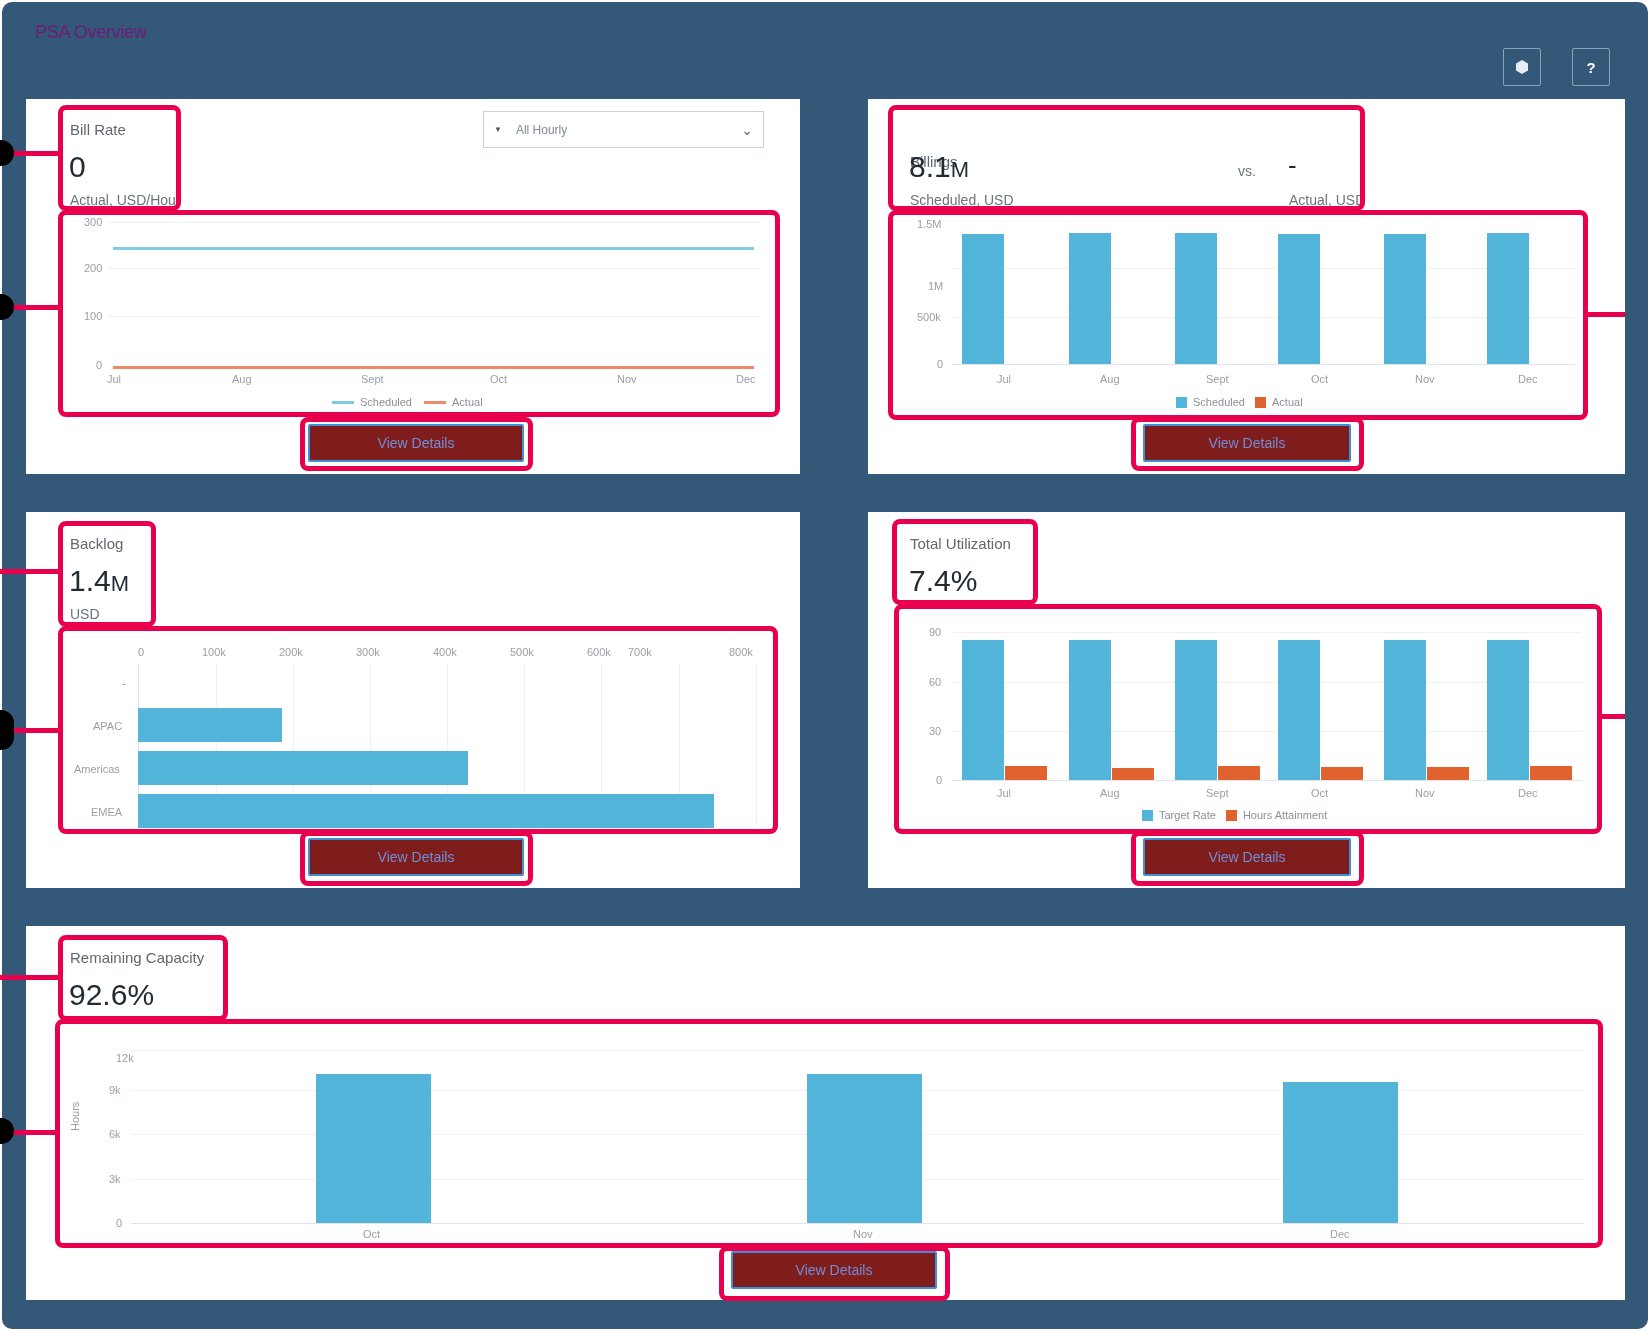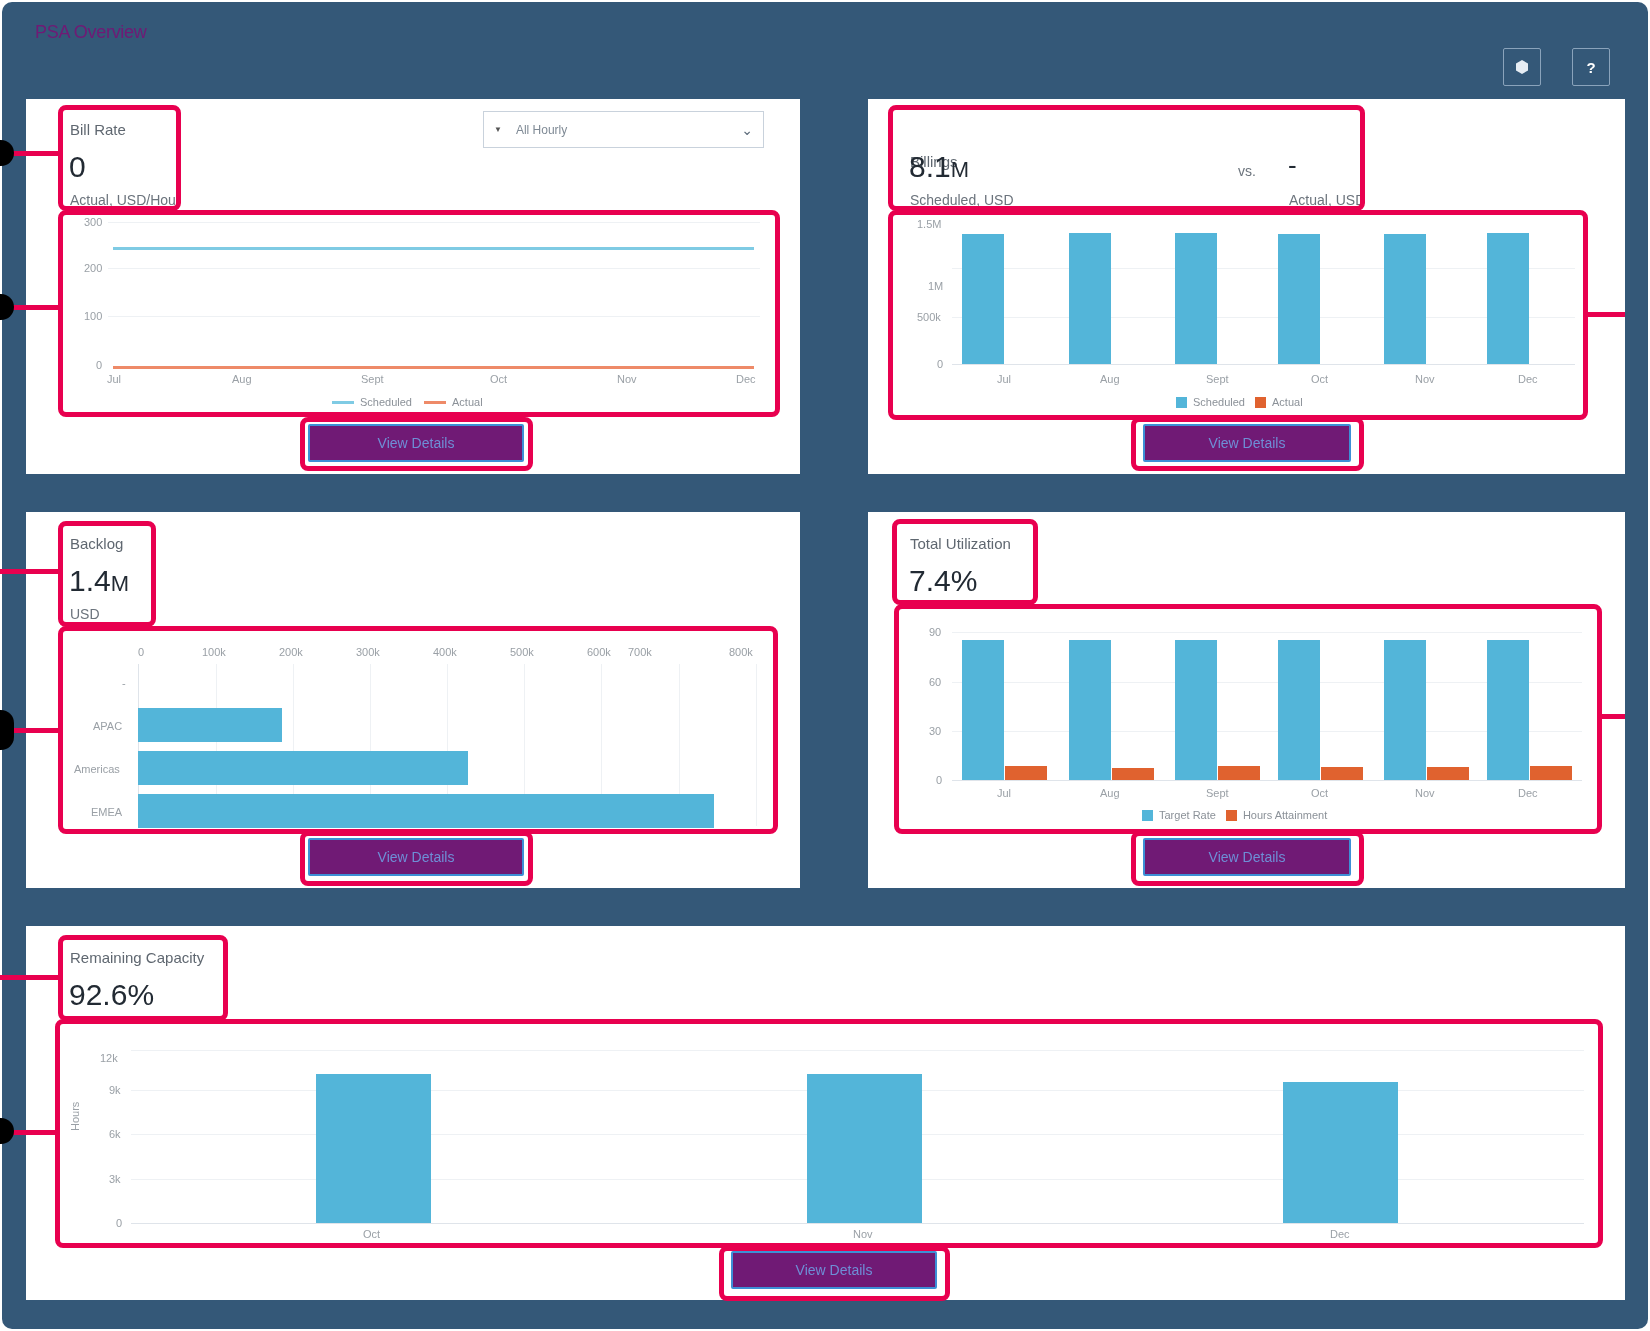--- a/index.html
+++ b/index.html
@@ -9,21 +9,21 @@
   .app-title { position: absolute; left: 35px; top: 22px; font-size: 18px; color: #701a75; letter-spacing: -0.3px; }
   .hdr-btn { position: absolute; top: 48px; width: 38px; height: 38px; border: 1px solid #8aa3bb; border-radius: 2px; color: #ffffff; display: flex; align-items: center; justify-content: center; font-size: 15px; font-weight: bold; cursor: pointer; }
   .card { position: absolute; background: #ffffff; }
   .kpi-label { position: absolute; font-size: 15px; color: #5f6770; }
   .kpi-value { position: absolute; font-size: 30px; color: #222a33; }
   .kpi-value small { font-size: 22px; }
   .kpi-sub { position: absolute; font-size: 14px; color: #6b737c; text-align: right; }
   .anno { position: absolute; border: 5px solid #e8004f; border-radius: 8px; pointer-events: none; }
   .conn { position: absolute; height: 5px; background: #e8004f; pointer-events: none; }
   .dot { position: absolute; width: 14px; height: 26px; background: #000; border-radius: 0 13px 13px 0; left: 0; pointer-events: none; }
-  .btn-view { position: absolute; height: 38px; width: 216px; border: 2px solid #3d8fd6; background: #701a75; color: #6e8fd6; font-size: 14px; display: flex; align-items: center; justify-content: center; cursor: pointer; border-radius: 2px; font-family: "Liberation Sans", sans-serif; }
+  .btn-view { position: absolute; height: 38px; width: 216px; border: 2px solid #3d8fd6; background: #7f1d1d; color: #6e8fd6; font-size: 14px; display: flex; align-items: center; justify-content: center; cursor: pointer; border-radius: 2px; font-family: "Liberation Sans", sans-serif; }
   .axis-txt { position: absolute; font-size: 11px; color: #9aa0a6; white-space: nowrap; }
   .grid-h { position: absolute; height: 1px; background: #eef1f4; }
   .grid-v { position: absolute; width: 1px; background: #eef1f4; }
   .bar { position: absolute; background: #53b5d9; }
   .bar.orange { background: #e0622f; }
   .legend { position: absolute; font-size: 11px; color: #8b9198; display: flex; align-items: center; gap: 6px; white-space: nowrap; }
   .sw-line { display: inline-block; width: 22px; height: 3px; }
   .sw-box { display: inline-block; width: 11px; height: 11px; }
   .dropdown { position: absolute; left: 483px; top: 111px; width: 281px; height: 37px; border: 1px solid #c9d2dc; background: #fff; display: flex; align-items: center; padding: 0 10px; font-size: 12px; color: #7f8a95; cursor: pointer; }
   .dropdown .lead { font-size: 8px; color: #555; margin-right: 14px; }
@@ -185,21 +185,21 @@
       <span>Hours Attainment</span>
   </div>
 </div>
 <button class="btn-view" style="left:1143px;top:838px;width:208px;">View Details</button>
 
 <div class="card" style="left:26px;top:926px;width:1599px;height:374px;"></div>
 <div class="kpi-label" style="left:70px;top:949px;">Remaining Capacity</div>
 <div class="kpi-value" style="left:69px;top:978px;">92.6%</div>
 <div>
   <div class="axis-txt" style="left:69px;top:1131px;transform:rotate(-90deg);transform-origin:left top;">Hours</div>
-  <div class="axis-txt" style="left:100px;top:1044px;margin-top:8px;">12k</div>
+  <div class="axis-txt" style="left:116px;top:1044px;margin-top:8px;">12k</div>
   <div class="axis-txt" style="left:109px;top:1084px;">9k</div>
   <div class="axis-txt" style="left:109px;top:1128px;">6k</div>
   <div class="axis-txt" style="left:109px;top:1173px;">3k</div>
   <div class="axis-txt" style="left:116px;top:1217px;">0</div>
   <div class="grid-h" style="left:131px;top:1050px;width:1453px;"></div>
   <div class="grid-h" style="left:131px;top:1090px;width:1453px;"></div>
   <div class="grid-h" style="left:131px;top:1134px;width:1453px;"></div>
   <div class="grid-h" style="left:131px;top:1179px;width:1453px;"></div>
   <div class="grid-h" style="left:131px;top:1223px;width:1453px;background:#dfe4ea;"></div>
   <div class="bar" style="left:316px;top:1074px;width:115px;height:149px;"></div>

